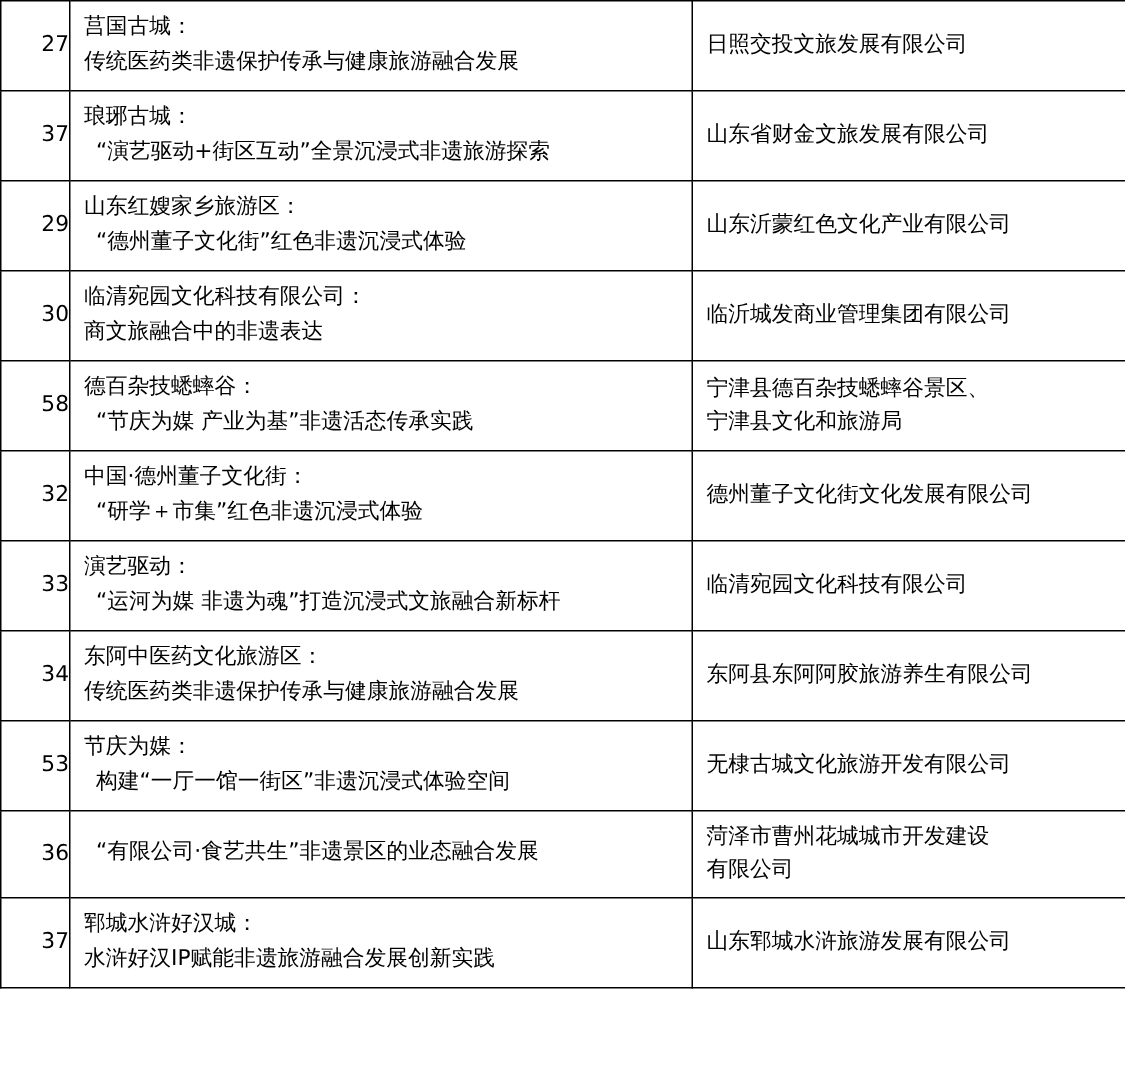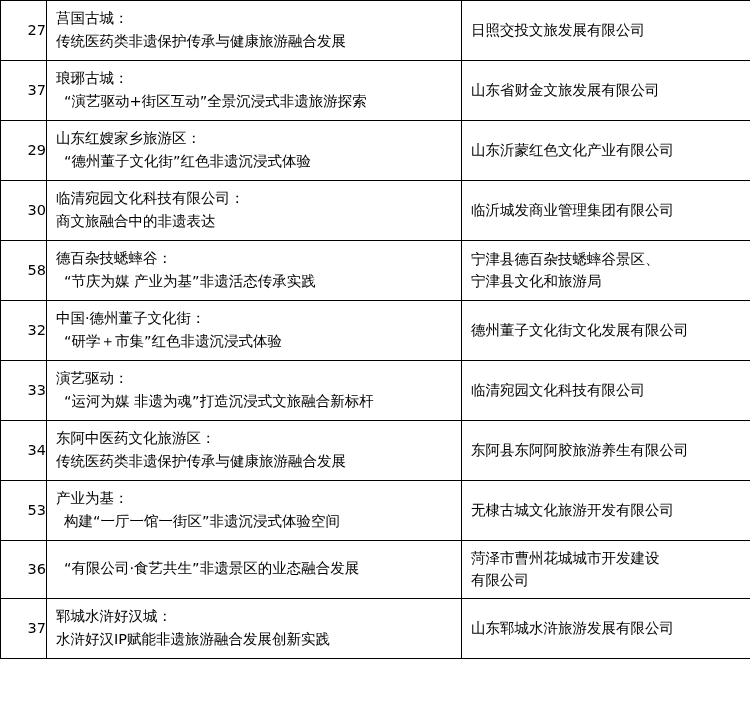--- a/index.html
+++ b/index.html
@@ -142,21 +142,21 @@
         <div class="line">传统医药类非遗保护传承与健康旅游融合发展</div>
       </td>
       <td class="col-org">
         <div class="org-line">东阿县东阿阿胶旅游养生有限公司</div>
       </td>
     </tr>
 
     <tr>
       <td class="col-num">53</td>
       <td class="col-project">
-        <div class="line">产业为基：</div>
+        <div class="line">节庆为媒：</div>
         <div class="line indent">构建“一厅一馆一街区”非遗沉浸式体验空间</div>
       </td>
       <td class="col-org">
         <div class="org-line">无棣古城文化旅游开发有限公司</div>
       </td>
     </tr>
 
     <tr>
       <td class="col-num">36</td>
       <td class="col-project">

